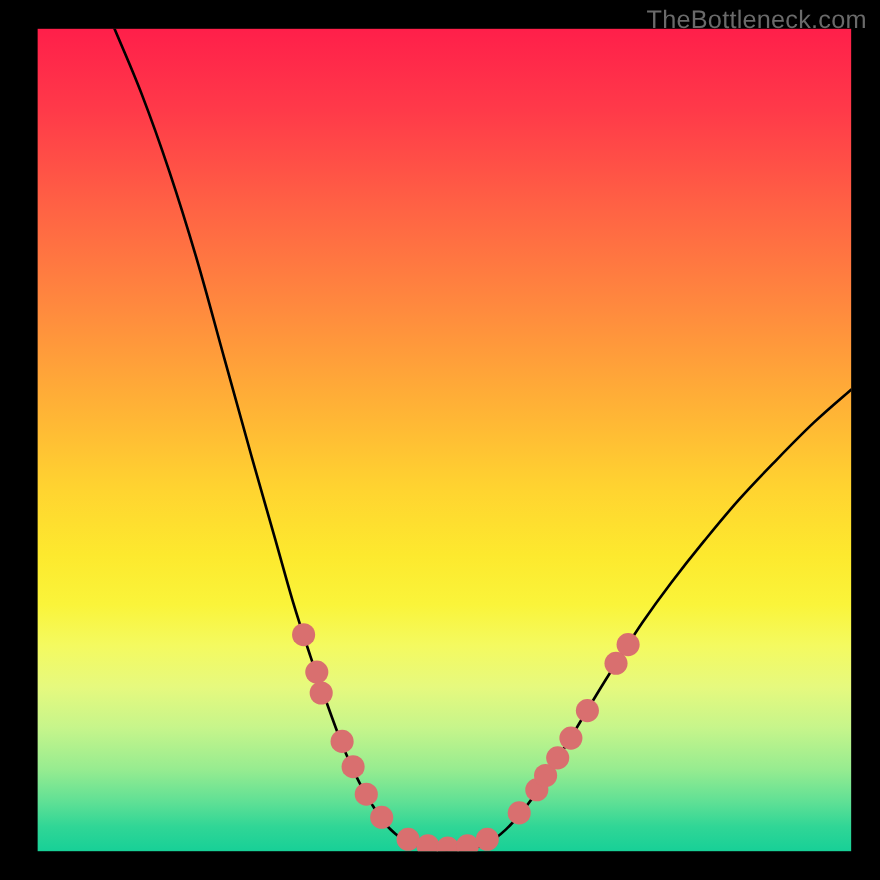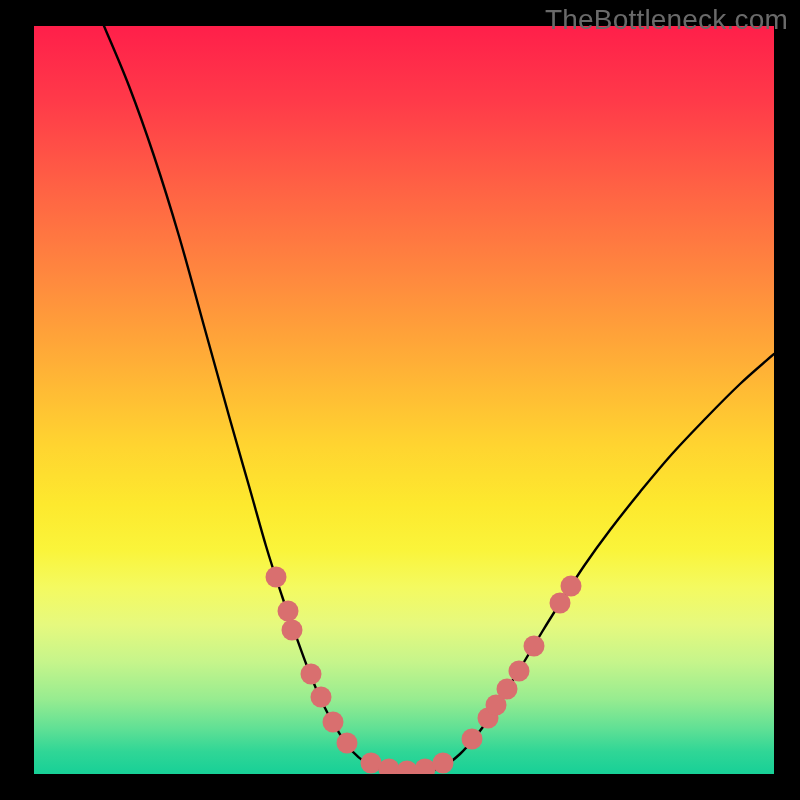--- a/index.html
+++ b/index.html
@@ -50,21 +50,21 @@
       #5fe095 94%,
       #30d696 97%,
       #17d097 100%
     );
   }
   .watermark {
     position: absolute;
     top: 4px;
     right: 12px;
     color: #6a6a6a;
-    font-size: 28px;
+    font-size: 23px;
     letter-spacing: 0.2px;
     font-weight: 500;
     user-select: none;
   }
   svg {
     position: absolute;
     left: 0;
     top: 0;
   }
 </style>

